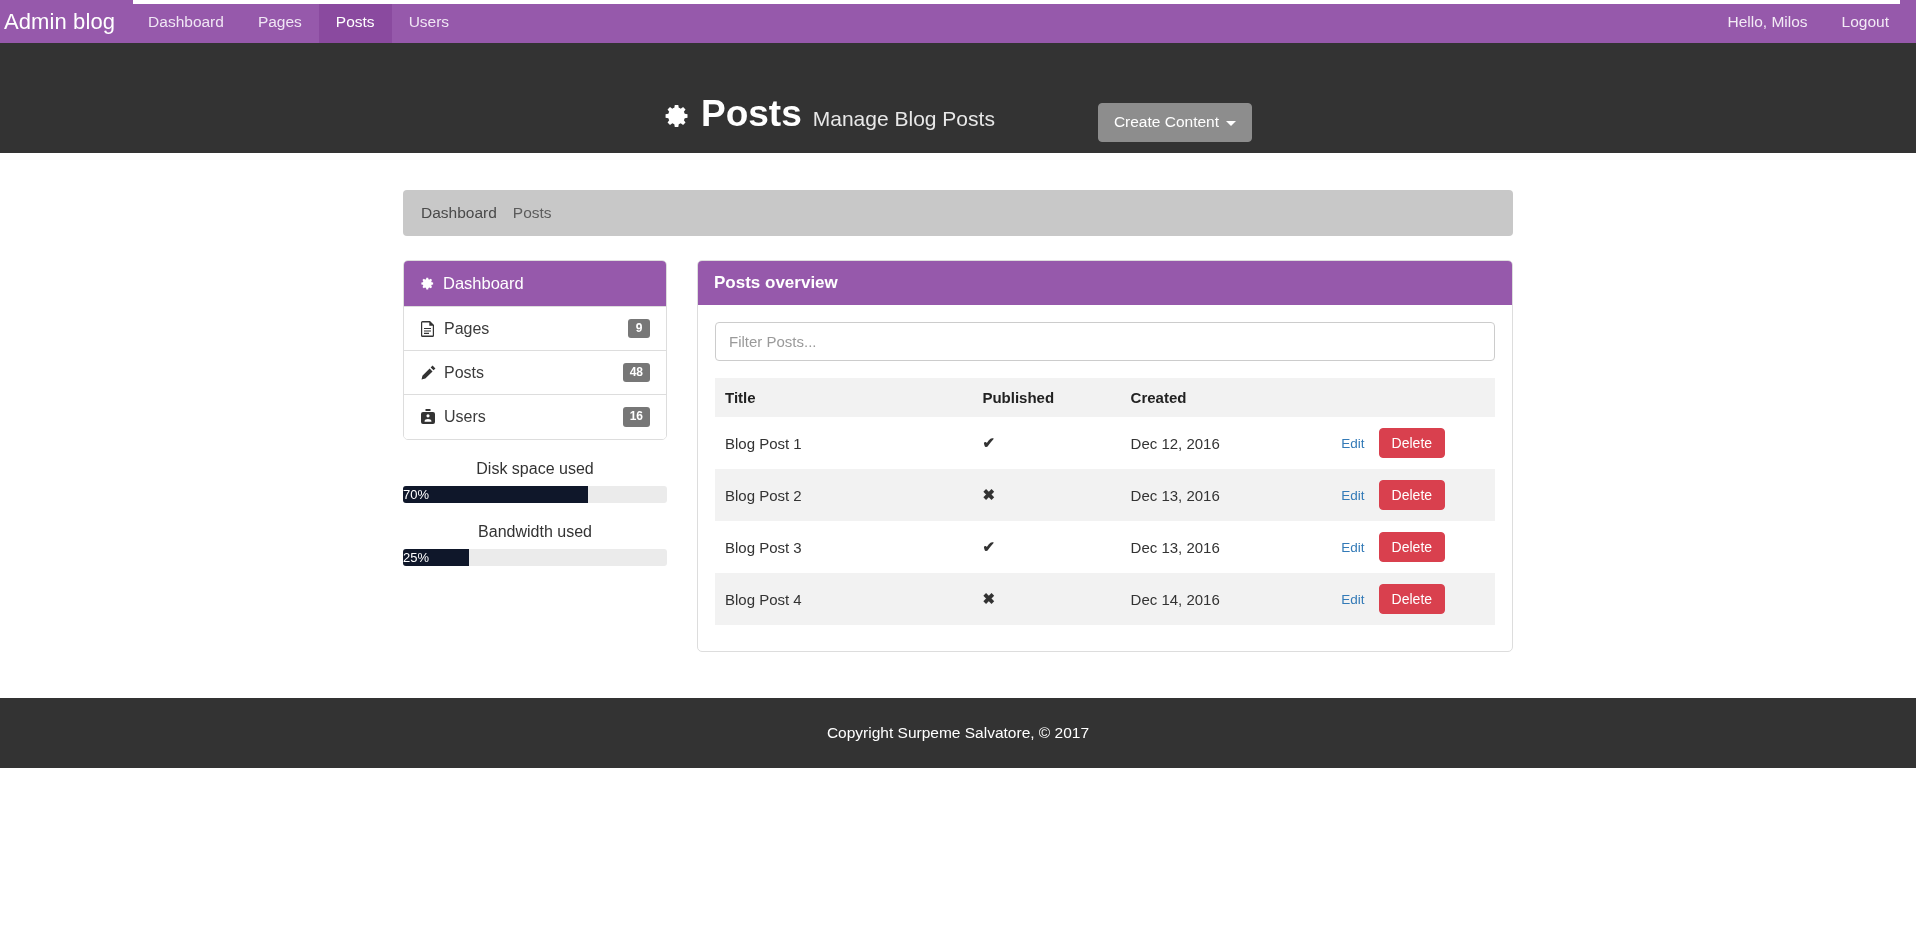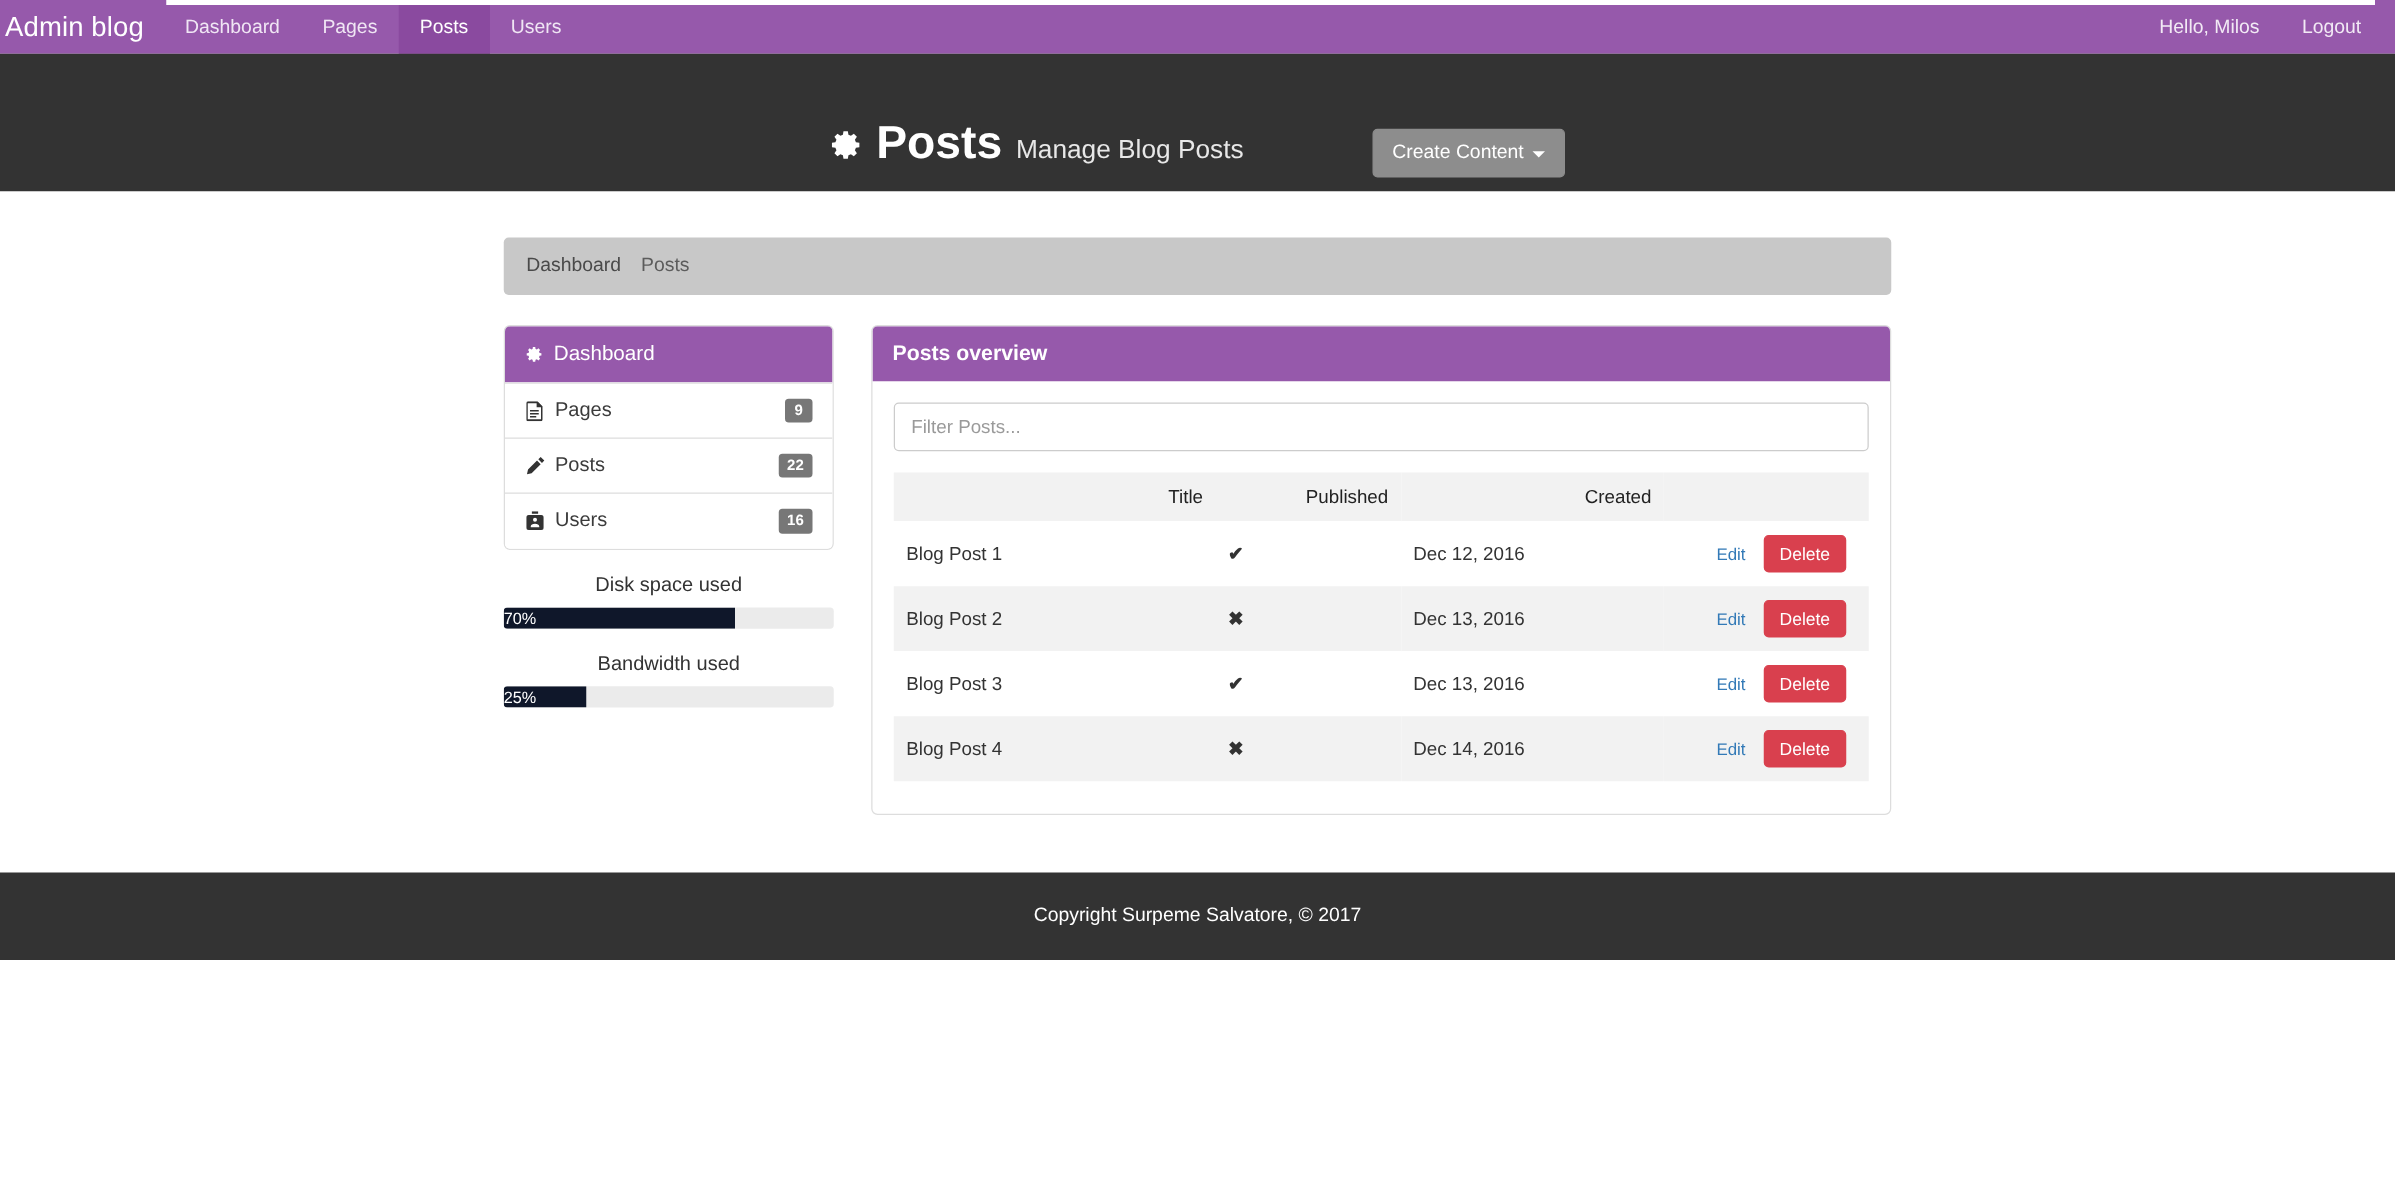--- a/index.html
+++ b/index.html
@@ -254,23 +254,23 @@
   .filter-input::placeholder { color: #9a9a9a; }
 
   
   table.data-table {
     width: 100%;
     border-collapse: collapse;
     font-size: 15px;
   }
   table.data-table thead th {
     background: #f2f2f2;
-    text-align: right;
+    text-align: left;
     padding: 11px 10px;
-    font-weight: normal;
+    font-weight: bold;
     color: #222222;
     border: none;
   }
   table.data-table tbody td {
     padding: 11px 10px;
     color: #333333;
     vertical-align: middle;
     border: none;
   }
   table.data-table tbody tr:nth-child(even) { background: #f2f2f2; }
@@ -280,21 +280,20 @@
   .col-created { width: 27%; }
   .col-actions { width: 21%; }
   .pub-mark { font-size: 15px; color: #000000; font-weight: bold; }
   .actions-cell { white-space: nowrap; }
   .edit-link {
     color: #337ab7;
     font-size: 13.5px;
     text-decoration: none;
     cursor: pointer;
     margin-right: 10px;
-    margin-left: 32px;
   }
   .delete-btn {
     background: #d9404e;
     border: 1px solid #d9404e;
     color: #ffffff;
     font-size: 14px;
     padding: 6px 12px;
     border-radius: 4px;
     cursor: pointer;
     font-family: "Liberation Sans", sans-serif;
@@ -379,21 +378,21 @@
           <span class="badge">9</span>
         </div>
 
         <div class="lg-item">
           <span class="mini-icon">
             <svg width="15" height="15" viewBox="0 0 16 16" xmlns="http://www.w3.org/2000/svg">
               <path d="M12.3 0.6l3.1 3.1-2 2-3.1-3.1 2-2zM9.2 3.7l3.1 3.1L4.6 14.5 0.6 15.4l0.9-4L9.2 3.7z"></path>
             </svg>
           </span>
           <span class="lg-label">Posts</span>
-          <span class="badge">22</span>
+          <span class="badge">48</span>
         </div>
 
         <div class="lg-item">
           <span class="mini-icon">
             <svg width="14" height="15" viewBox="0 0 14 15" xmlns="http://www.w3.org/2000/svg">
               <path d="M4.5 0h5v2h-5V0zM2 3h10a2 2 0 0 1 2 2v8a2 2 0 0 1-2 2H2a2 2 0 0 1-2-2V5a2 2 0 0 1 2-2zm5 2.2a1.6 1.6 0 1 0 0 3.2 1.6 1.6 0 0 0 0-3.2zM3.6 12.8h6.8v-.8c0-1.3-1.5-2.1-3.4-2.1s-3.4.8-3.4 2.1v.8z"></path>
             </svg>
           </span>
           <span class="lg-label">Users</span>
           <span class="badge">16</span>

